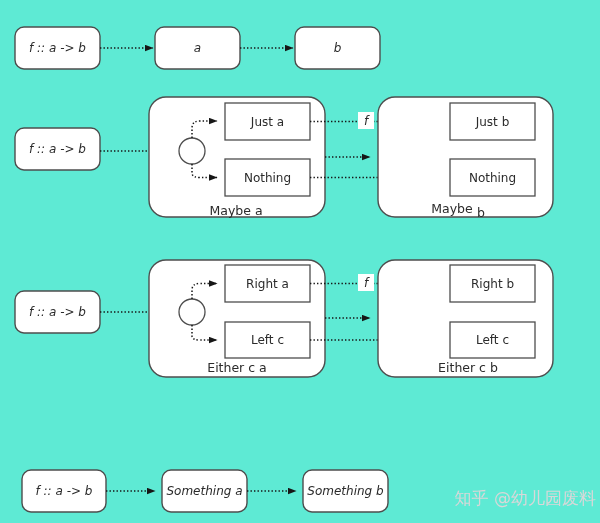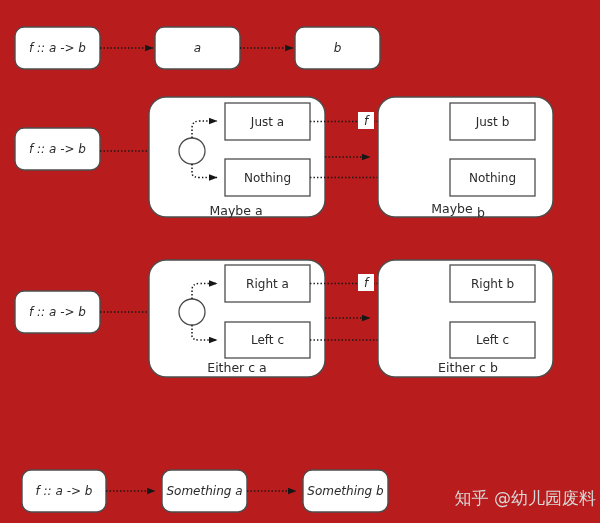--- a/index.html
+++ b/index.html
@@ -1,16 +1,16 @@
 <!DOCTYPE html>
 <html style="--border: #4d4d4d; --text: #2b2b2b; --arrow: #161616; --watermark: #d8d8d8;"><head>
 <meta charset="utf-8">
 <style>
   html,body{margin:0;padding:0;background:#ffffff;}
-  #stage{position:relative;width:600px;height:523px;background:#b91c1c;overflow:hidden;
+  #stage{position:relative;width:600px;height:523px;background:#5eead4;overflow:hidden;
          font-family:"DejaVu Sans","Liberation Sans",sans-serif;}
   svg{display:block;}
   .box{fill:#ffffff;stroke:var(--border,#4d4d4d);stroke-width:1.4;}
   .inner{fill:#ffffff;stroke:var(--border,#4d4d4d);stroke-width:1.3;}
   .container{fill:#ffffff;stroke:var(--border,#4d4d4d);stroke-width:1.4;}
   .junction{fill:#ffffff;stroke:var(--border,#3a3a3a);stroke-width:1.3;}
   .arrow{fill:none;stroke:var(--arrow,#161616);stroke-width:1.5;
          stroke-dasharray:1.4 2.1;marker-end:url(#ah);}
   .lbl{font-size:12px;fill:var(--text,#2b2b2b);text-anchor:middle;}
   .it{font-style:italic;}

